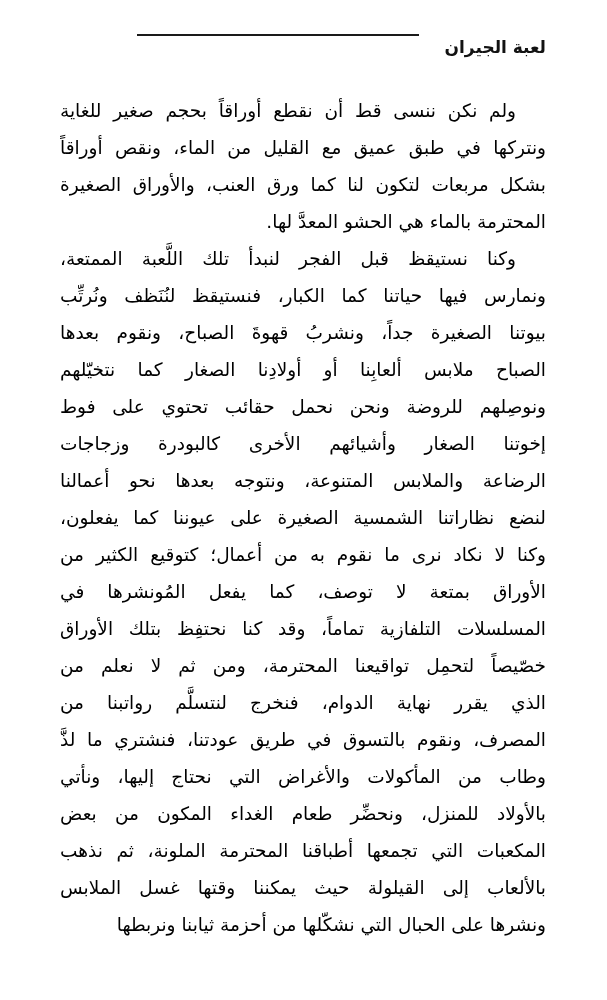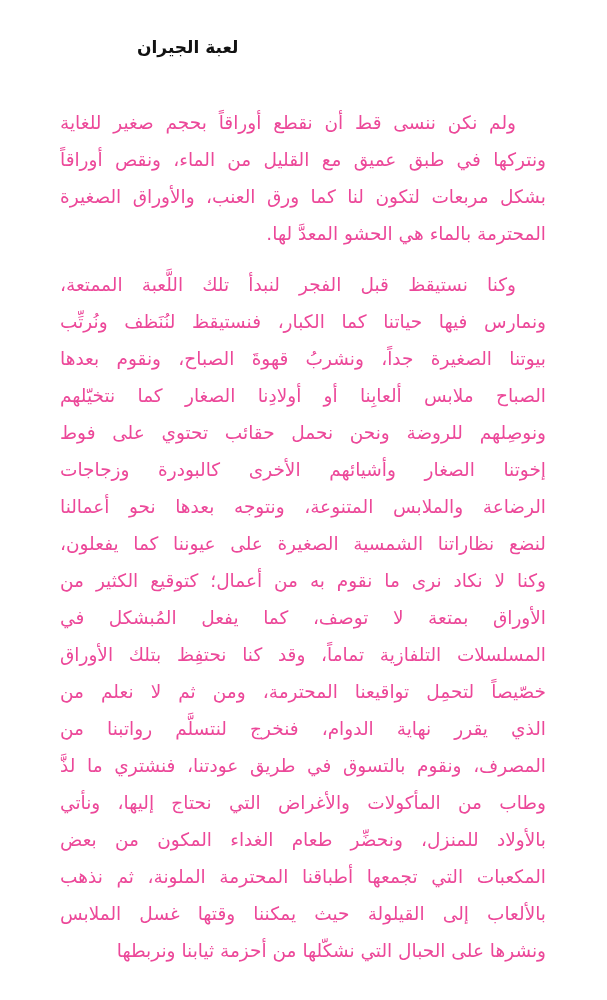--- a/index.html
+++ b/index.html
@@ -16,48 +16,47 @@
     font-family: "DejaVu Sans", sans-serif;
     direction: rtl;
     overflow: hidden;
   }
   .page-header {
     position: absolute;
     top: 34px;
     right: 61px;
     left: 137px;
     display: flex;
-    flex-direction: column;
-    align-items: flex-end;
+    flex-direction: row;
+    align-items: flex-start;
     gap: 26px;
     direction: rtl;
   }
   .page-header .title {
     font-size: 17px;
     font-weight: bold;
     white-space: nowrap;
     line-height: 26px;
     color: #121212;
   }
   .page-header .rule {
     flex: 1 1 auto;
     height: 2px;
     background: #1a1a1a;
   }
   .body-text {
     position: absolute;
-    top: 104px;
+    top: 92px;
     right: 61px;
     width: 486px;
     direction: rtl;
     font-size: 18.5px;
-    color: #ec4899;
+    color: #000000;
   }
   .para + .para {
-    margin-top: 14px;
   }
   .line {
     height: 37px;
     line-height: 37px;
     overflow: hidden;
     text-align: justify;
     text-align-last: justify;
     -moz-text-align-last: justify;
     white-space: normal;
   }
@@ -91,21 +90,21 @@
     <div class="para">
       <div class="line first">وكنا نستيقظ قبل الفجر لنبدأ تلك اللَّعبة الممتعة،</div>
       <div class="line">ونمارس فيها حياتنا كما الكبار، فنستيقظ لنُنَظف ونُرتِّب</div>
       <div class="line">بيوتنا الصغيرة جداً، ونشربُ قهوةَ الصباح، ونقوم بعدها</div>
       <div class="line">الصباح ملابس ألعابِنا أو أولادِنا الصغار كما نتخيّلهم</div>
       <div class="line">ونوصِلهم للروضة ونحن نحمل حقائب تحتوي على فوط</div>
       <div class="line">إخوتنا الصغار وأشيائهم الأخرى كالبودرة وزجاجات</div>
       <div class="line">الرضاعة والملابس المتنوعة، ونتوجه بعدها نحو أعمالنا</div>
       <div class="line">لنضع نظاراتنا الشمسية الصغيرة على عيوننا كما يفعلون،</div>
       <div class="line">وكنا لا نكاد نرى ما نقوم به من أعمال؛ كتوقيع الكثير من</div>
-      <div class="line">الأوراق بمتعة لا توصف، كما يفعل المُبشكل في</div>
+      <div class="line">الأوراق بمتعة لا توصف، كما يفعل المُونشرها في</div>
       <div class="line">المسلسلات التلفازية تماماً، وقد كنا نحتفِظ بتلك الأوراق</div>
       <div class="line">خصّيصاً لتحمِل تواقيعنا المحترمة، ومن ثم لا نعلم من</div>
       <div class="line">الذي يقرر نهاية الدوام، فنخرج لنتسلَّم رواتبنا من</div>
       <div class="line">المصرف، ونقوم بالتسوق في طريق عودتنا، فنشتري ما لذَّ</div>
       <div class="line">وطاب من المأكولات والأغراض التي نحتاج إليها، ونأتي</div>
       <div class="line">بالأولاد للمنزل، ونحضِّر طعام الغداء المكون من بعض</div>
       <div class="line">المكعبات التي تجمعها أطباقنا المحترمة الملونة، ثم نذهب</div>
       <div class="line">بالألعاب إلى القيلولة حيث يمكننا وقتها غسل الملابس</div>
       <div class="line last">ونشرها على الحبال التي نشكّلها من أحزمة ثيابنا ونربطها</div>
     </div>

